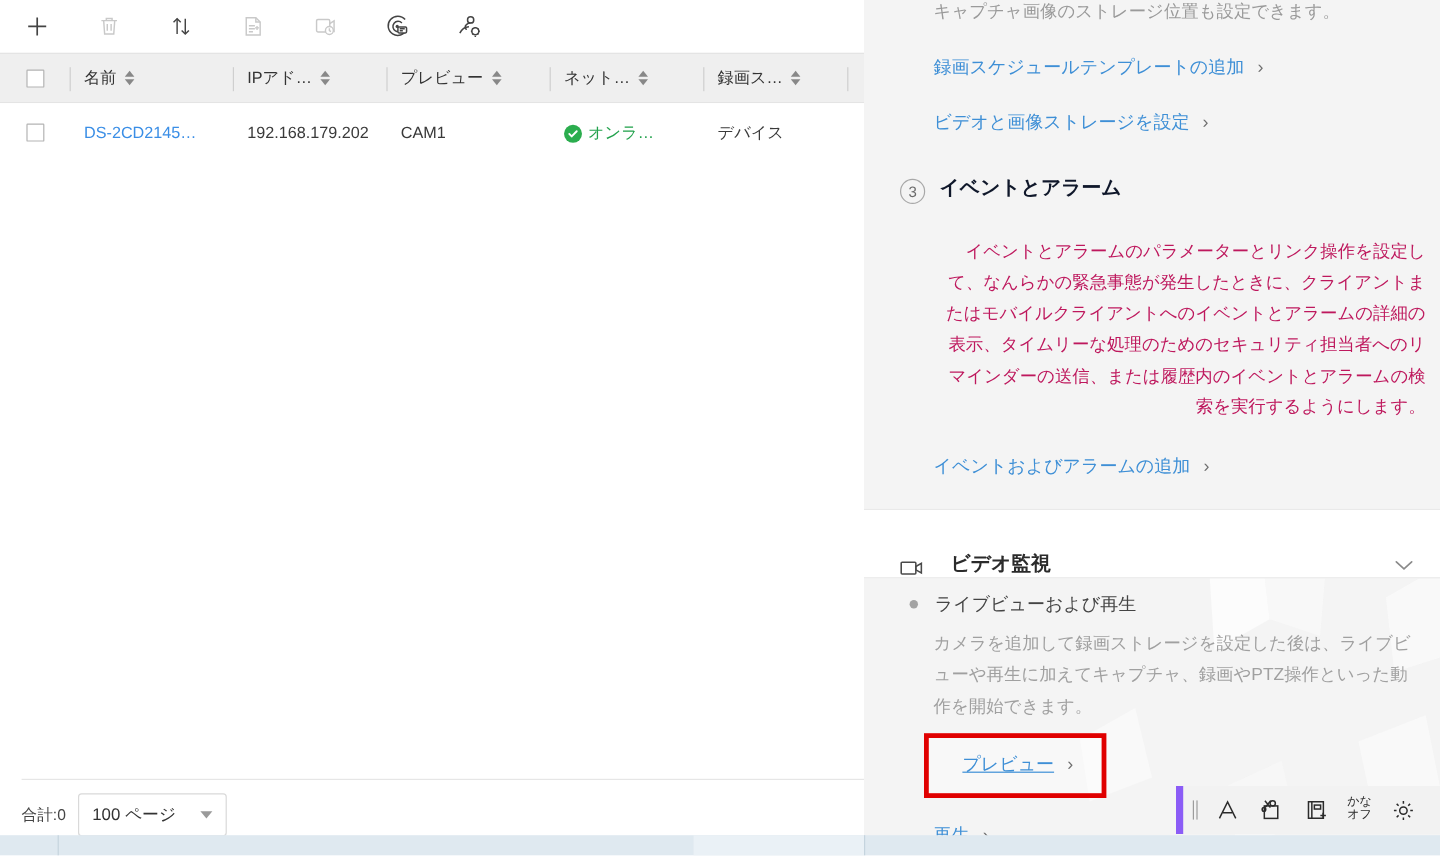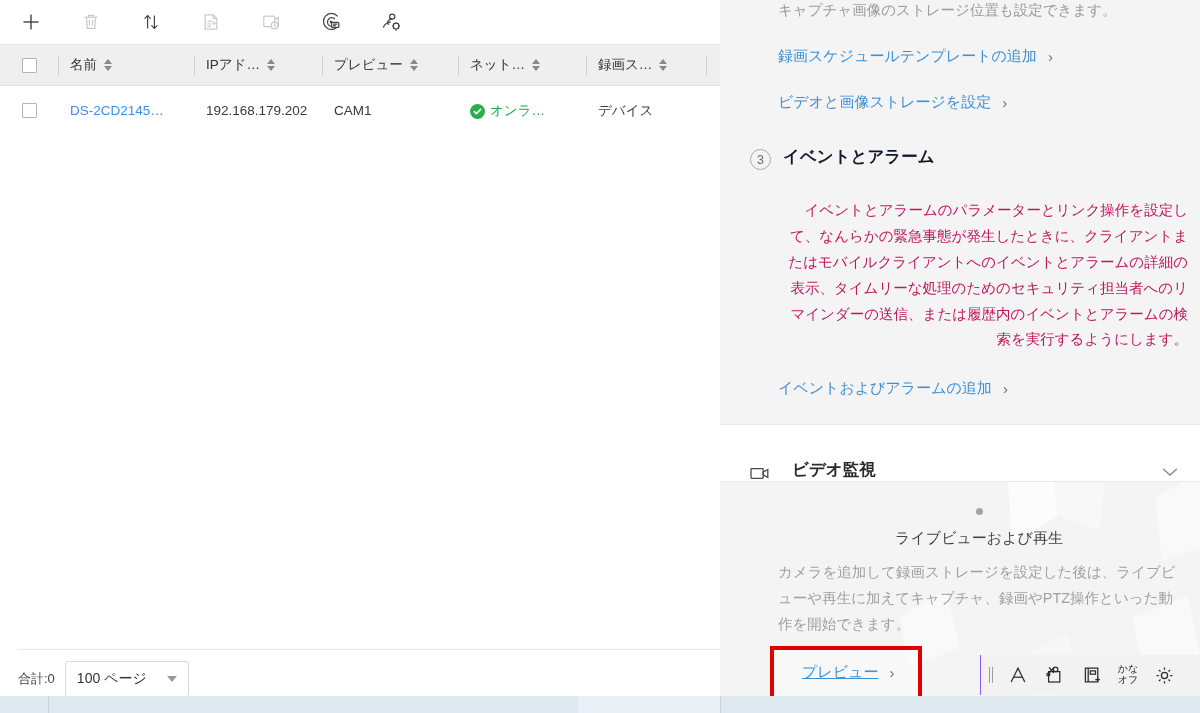--- a/index.html
+++ b/index.html
@@ -207,23 +207,23 @@
     position: relative;
   }
   .band-icon { color: #4a4a4a; display: flex; align-items: center; }
   .band-title {
     font-size: 16.5px; font-weight: bold; color: #2b2b2b;
     margin-left: 21px;
   }
   .band-chev { margin-left: auto; color: #8a8a8a; }
 
   .bullet-row {
-    margin-top: 26px;
+    margin-top: 12px;
     padding-left: 38px;
-    display: flex; align-items: center; gap: 14px; flex-direction: column;
+    display: flex; align-items: center; gap: 14px;
   }
   .bullet {
     width: 7px; height: 7px; border-radius: 50%;
     background: #a3a3a3; flex: 0 0 7px;
   }
   .bullet-label { font-size: 15px; color: #444; }
   .bullet-body {
     color: #a0a0a0; font-size: 14.5px; line-height: 1.78;
     margin-top: 12px; padding-left: 58px; padding-right: 14px;
   }
@@ -244,21 +244,21 @@
   .ime {
     position: absolute;
     right: 0; bottom: 18px;
     height: 40px;
     width: 220px;
     background: #f2f2f2;
     display: flex; align-items: center;
     gap: 5px;
     padding-left: 8px;
     z-index: 10;
-    border-left: 1px solid #8b5cf6;
+    border-left: 6px solid #8b5cf6;
   }
   .ime-grip { display: flex; gap: 2px; margin-right: 4px; }
   .ime-grip span { width: 1px; height: 16px; background: #9c9c9c; }
   .ime-btn {
     width: 32px; height: 32px;
     display: flex; align-items: center; justify-content: center;
     cursor: pointer; color: #2b2b2b;
   }
   .ime-kana {
     font-size: 10px; line-height: 1.08; text-align: center;

